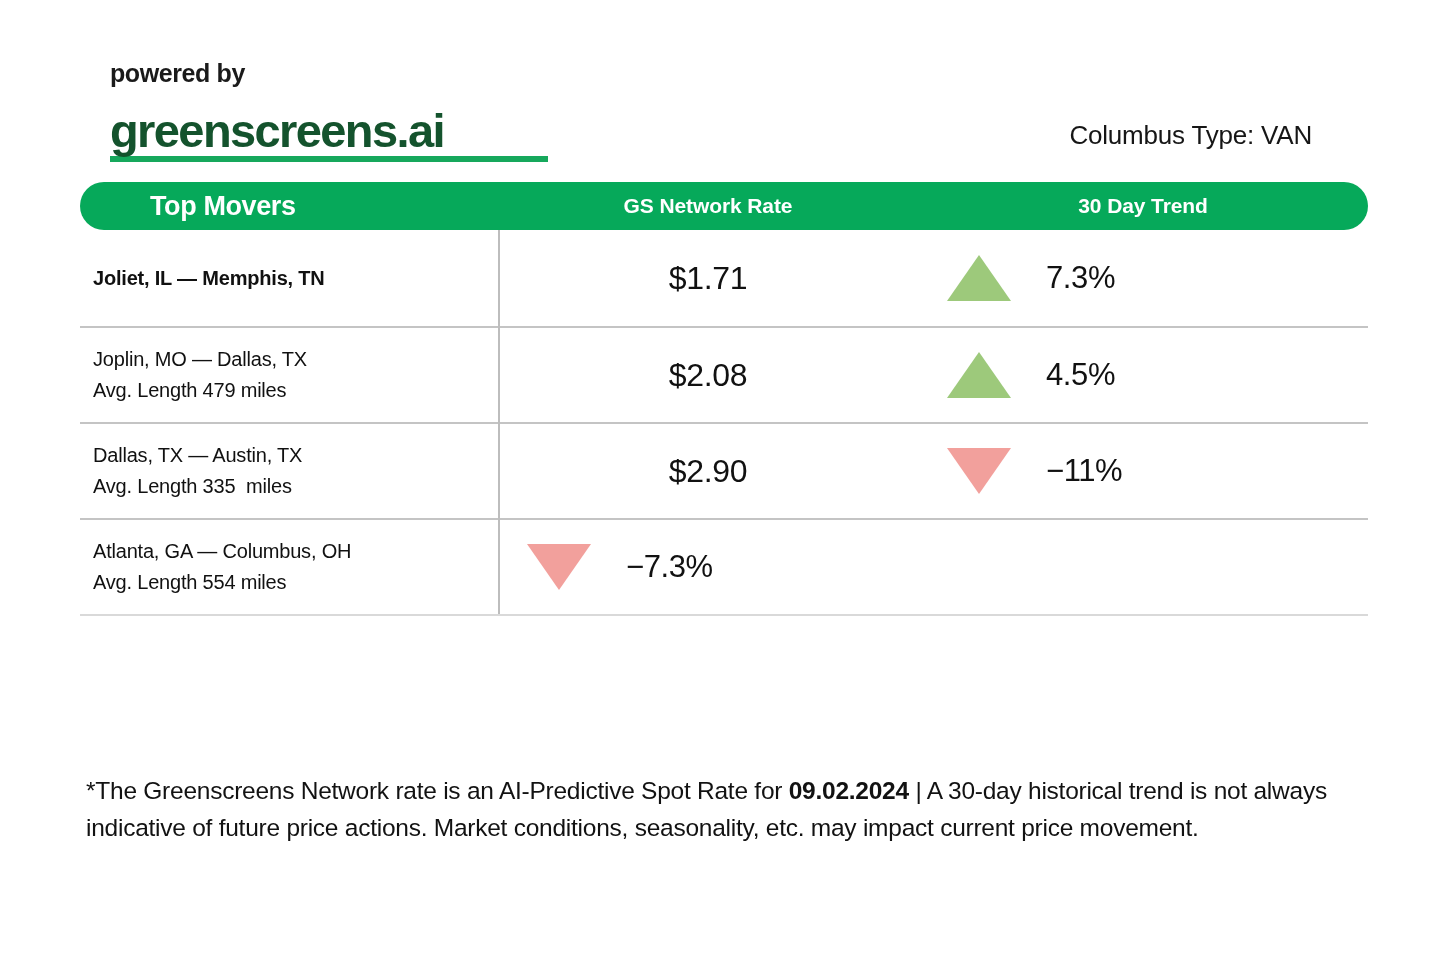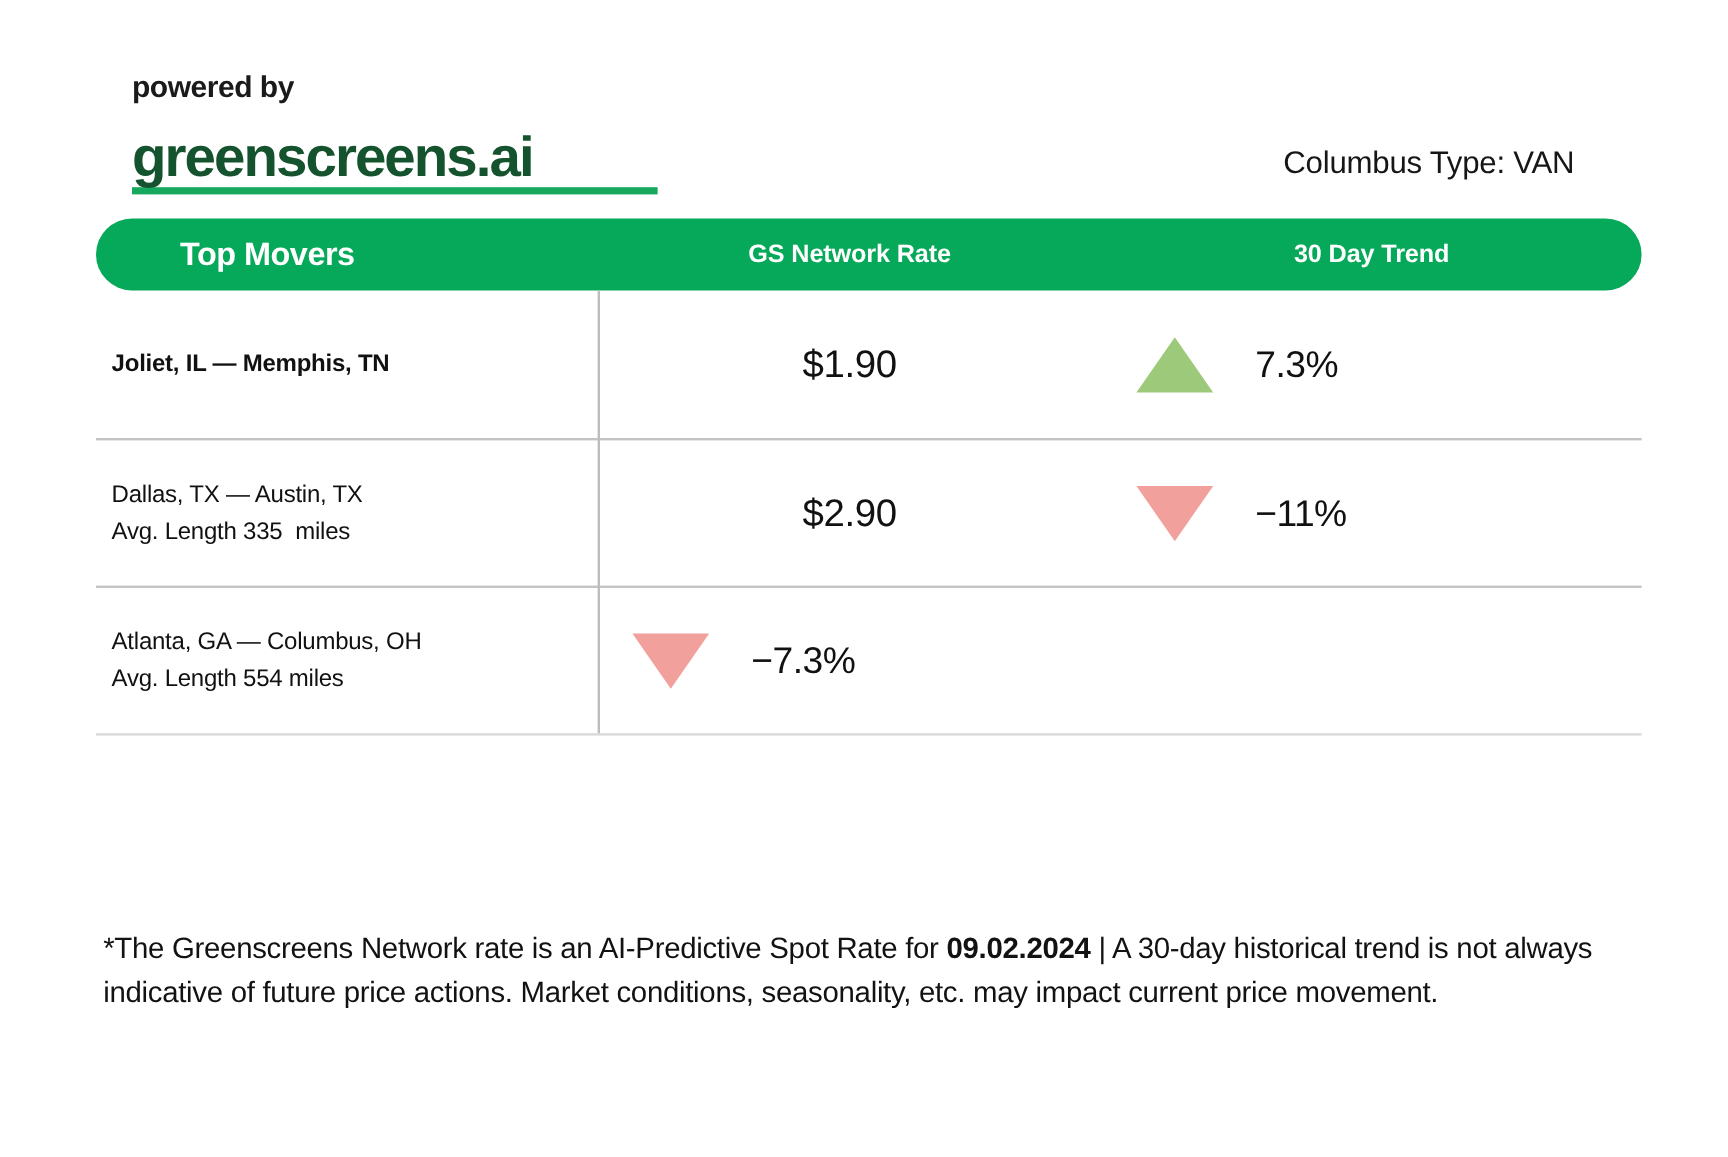--- a/index.html
+++ b/index.html
@@ -64,21 +64,21 @@
   .table-wrap {
     position: absolute;
     left: 80px;
     top: 182px;
     width: 1288px;
   }
 
   .thead {
     display: flex;
     align-items: center;
-    height: 60px;
+    height: 48px;
     background: #06a95a;
     border-radius: 30px;
     color: #ffffff;
   }
   .col-route   { width: 418px; flex: 0 0 418px; }
   .col-rate    { width: 420px; flex: 0 0 420px; }
   .col-trend   { width: 450px; flex: 0 0 450px; }
 
   .thead .col-route {
     padding-left: 70px;
@@ -110,21 +110,21 @@
     left: 418px;
     top: 0;
     bottom: 0;
     width: 2px;
     background: #bdbdbd;
   }
 
   .row {
     display: flex;
     align-items: center;
-    height: 123px;
+    height: 96px;
     position: relative;
   }
   .row + .row { border-top: 2px solid #c4c4c4; }
   .tbody { border-bottom: 2px solid #d9d9d9; }
 
   .cell-route {
     width: 418px;
     flex: 0 0 418px;
     padding-left: 13px;
     color: #111111;
@@ -206,31 +206,46 @@
       <div class="col-rate">GS Network Rate</div>
       <div class="col-trend">30 Day Trend</div>
     </div>
 
     <div class="tbody">
 
       <div class="row row-emph">
         <div class="cell-route">
           <div class="route-lane">Joliet, IL — Memphis, TN</div>
         </div>
-        <div class="cell-rate">$1.90</div>
+        <div class="cell-rate">$1.71</div>
         <div class="cell-trend">
           <span class="arrow">
             <svg width="66" height="50" viewBox="0 0 66 50" aria-hidden="true">
                 <polygon points="33,2 65,48 1,48" fill="#9dc97b"></polygon>
               </svg>
           </span>
           <span class="trend-pct">7.3%</span>
         </div>
       </div>
 
+      <div class="row">
+        <div class="cell-route">
+          <div class="route-lane">Joplin, MO — Dallas, TX</div>
+          <div class="route-len">Avg. Length 479 miles</div>
+        </div>
+        <div class="cell-rate">$2.08</div>
+        <div class="cell-trend">
+          <span class="arrow">
+            <svg width="66" height="50" viewBox="0 0 66 50" aria-hidden="true">
+                <polygon points="33,2 65,48 1,48" fill="#9dc97b"></polygon>
+              </svg>
+          </span>
+          <span class="trend-pct">4.5%</span>
+        </div>
+      </div>
 
       <div class="row">
         <div class="cell-route">
           <div class="route-lane">Dallas, TX — Austin, TX</div>
           <div class="route-len">Avg. Length 335  miles</div>
         </div>
         <div class="cell-rate">$2.90</div>
         <div class="cell-trend">
           <span class="arrow">
             <svg width="66" height="50" viewBox="0 0 66 50" aria-hidden="true">

